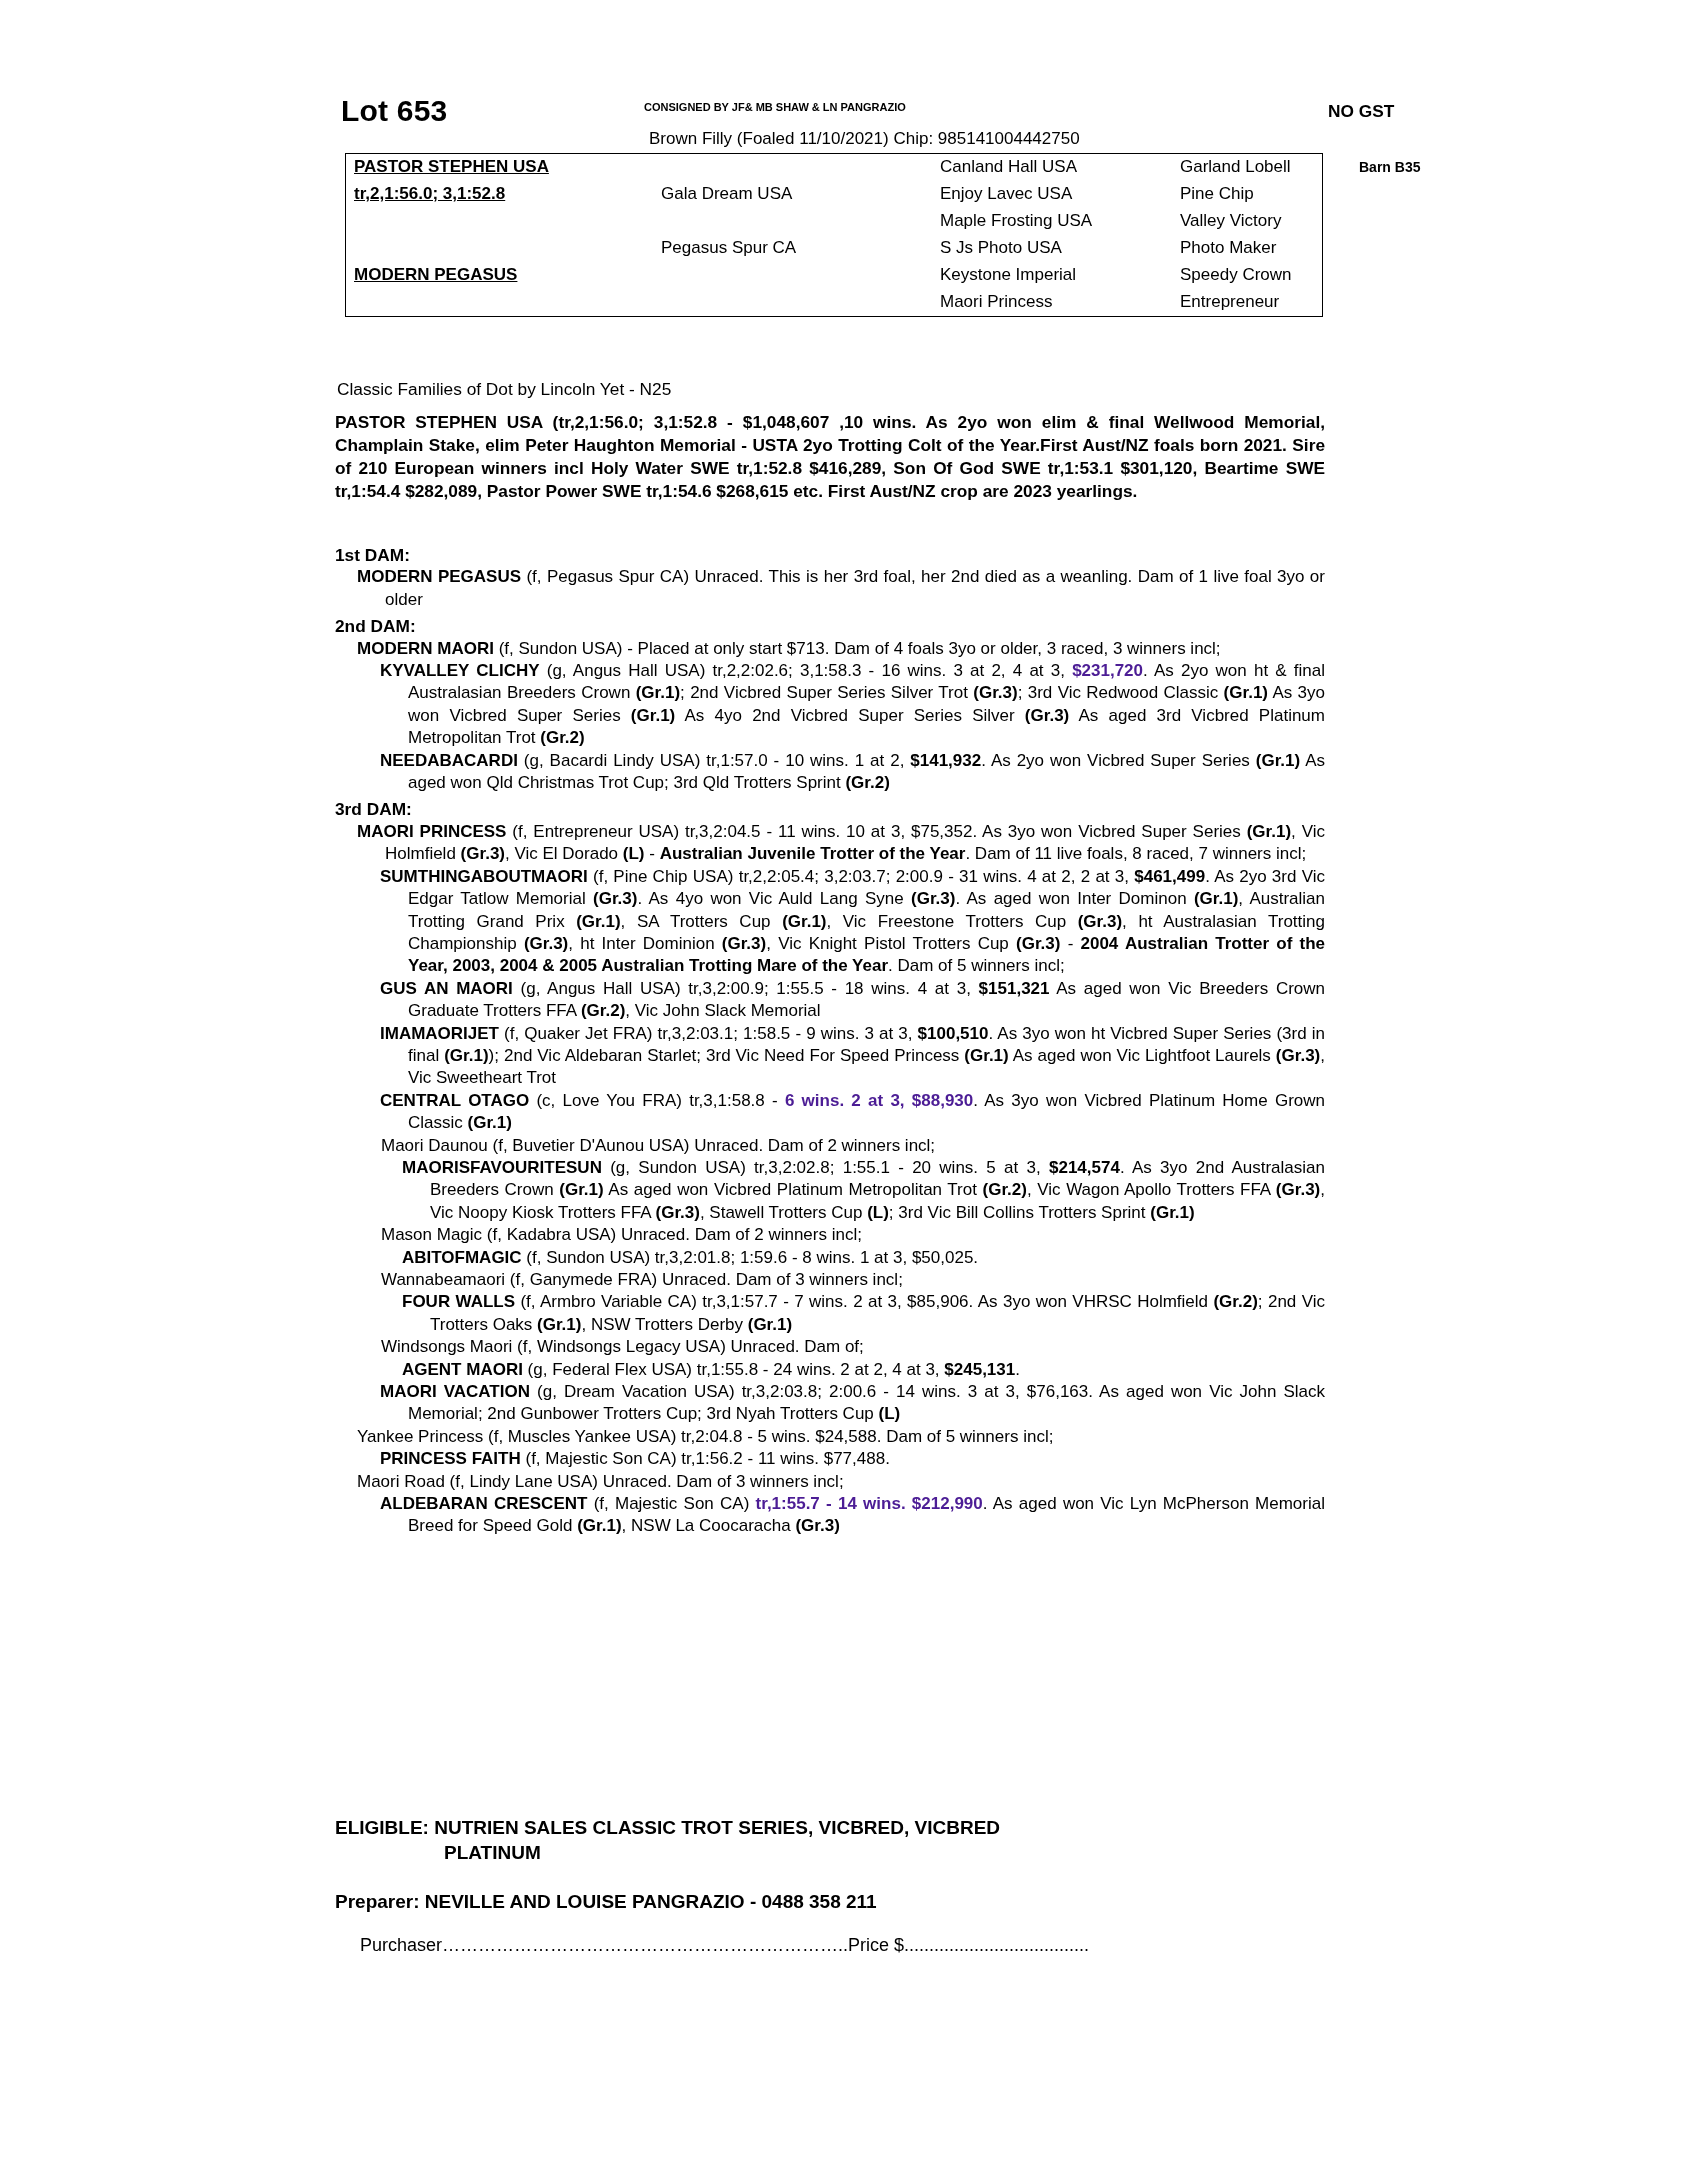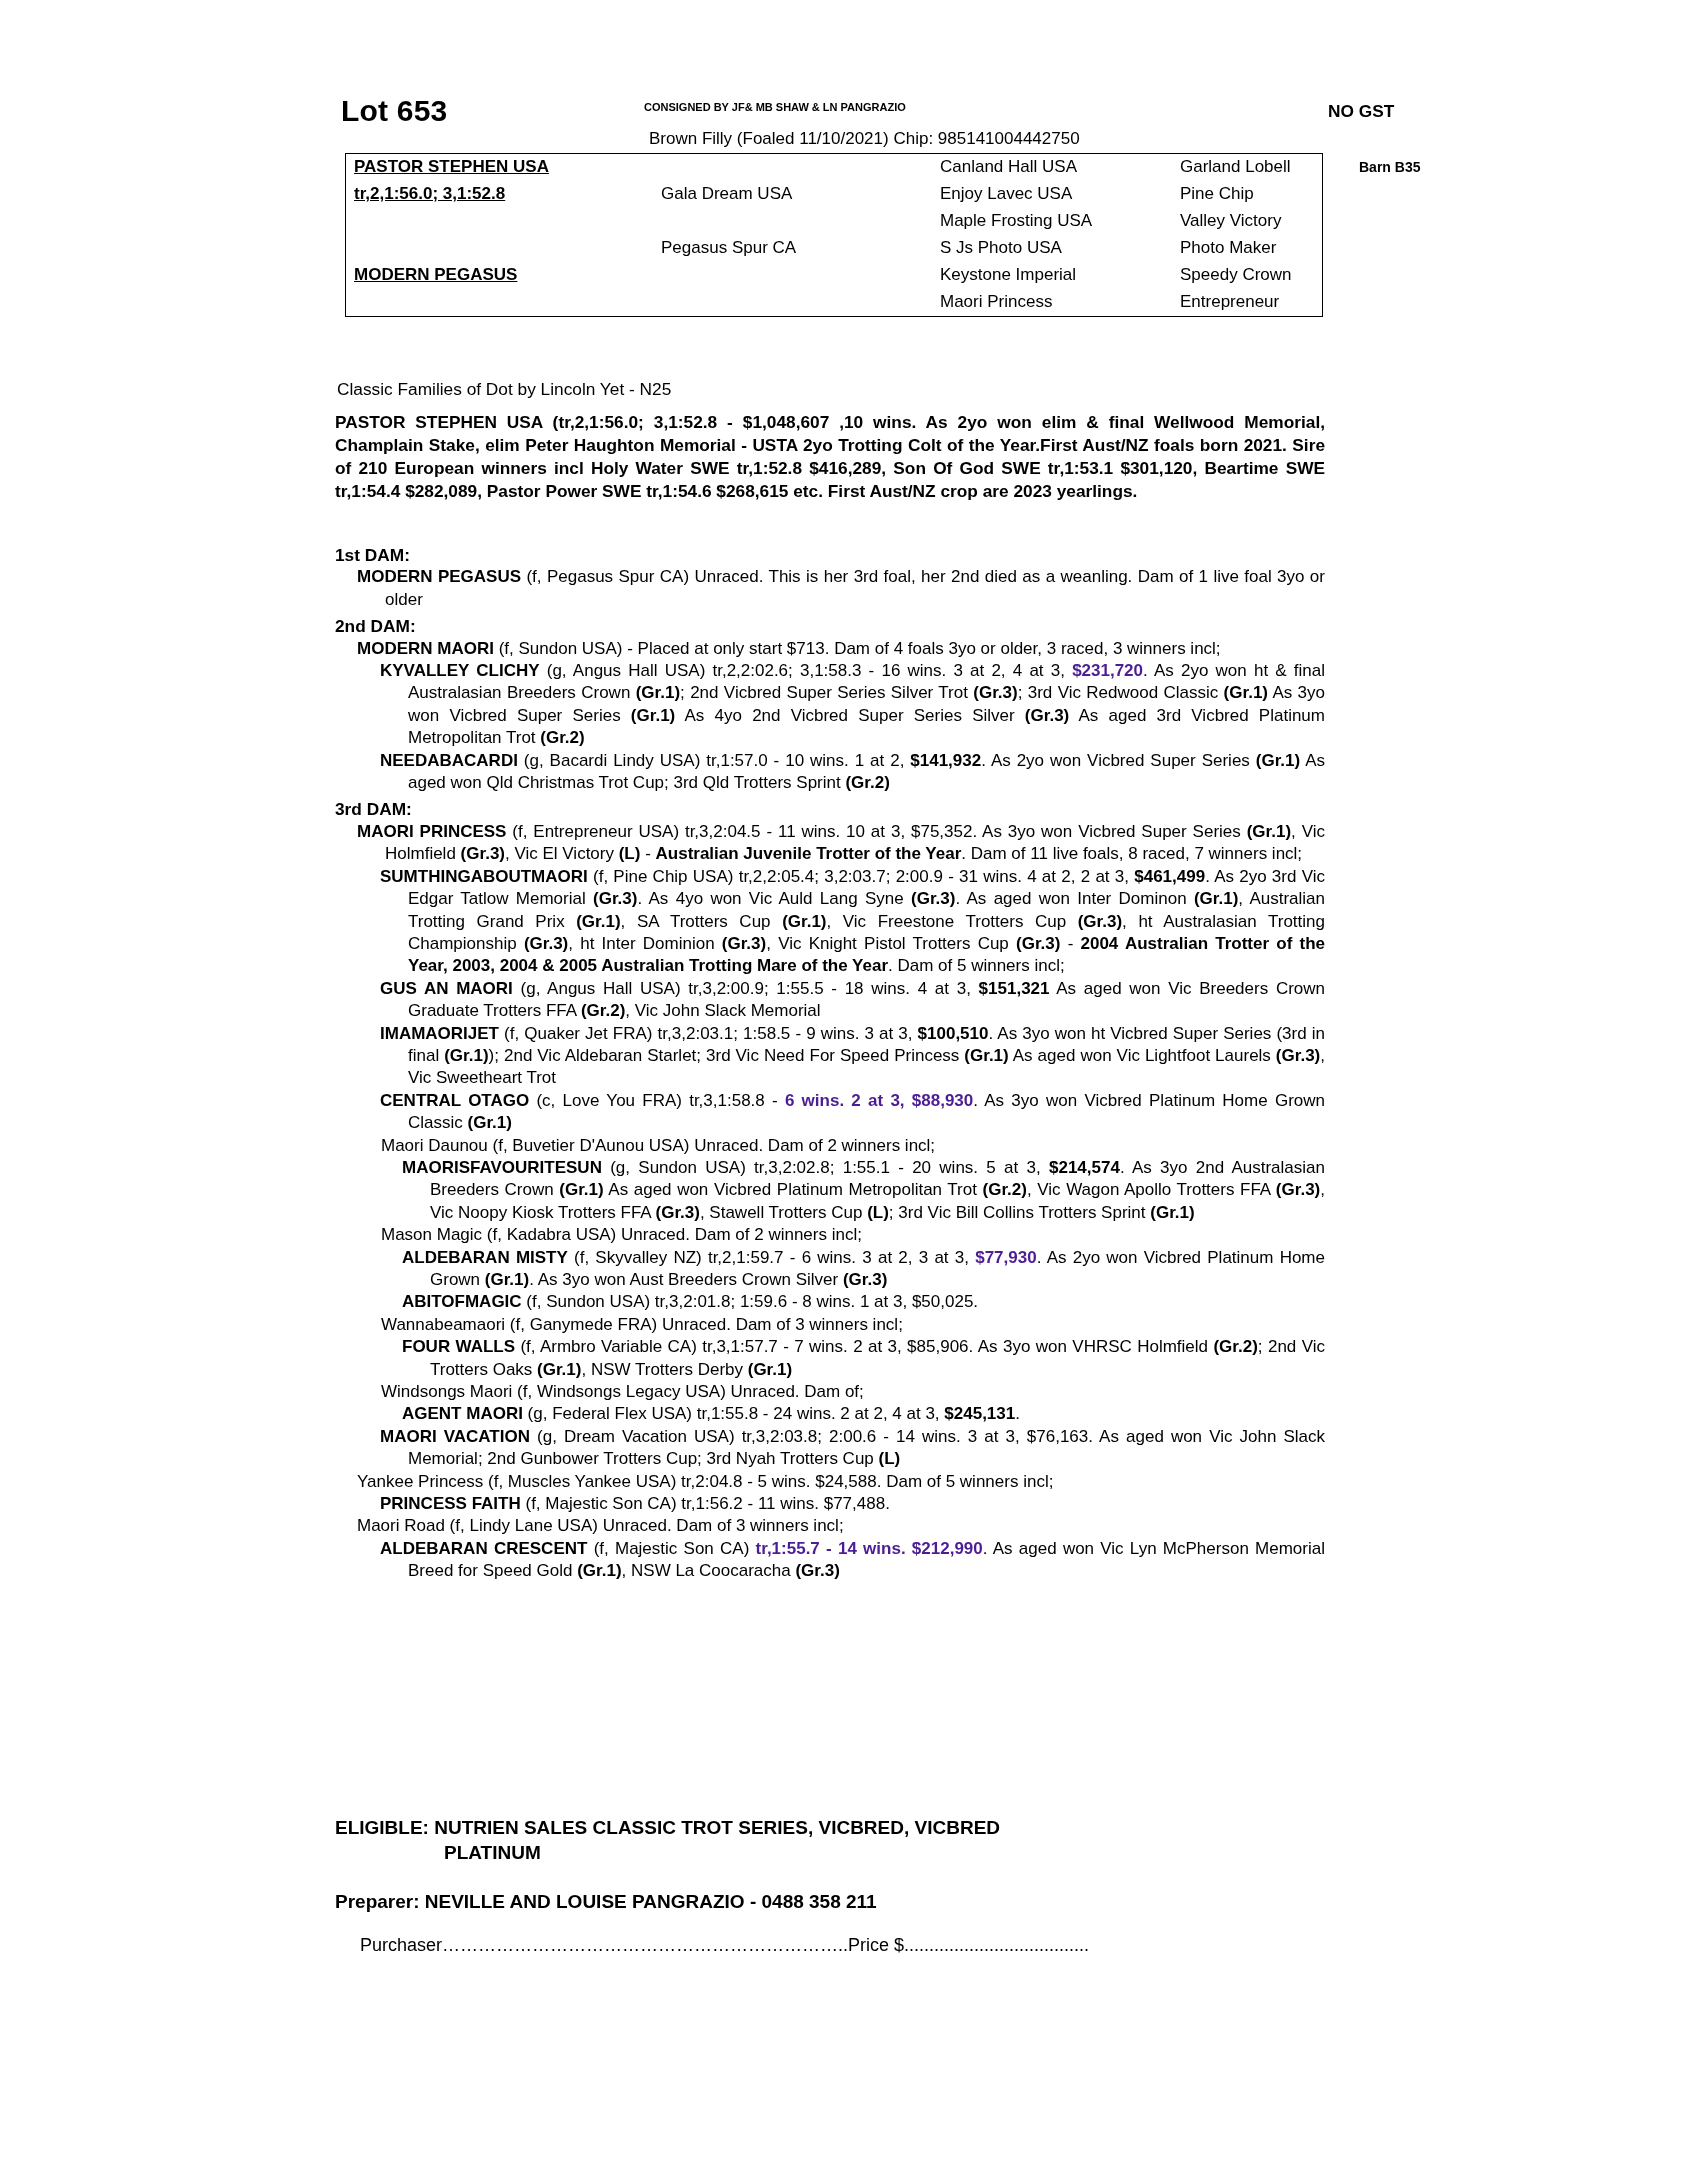--- a/index.html
+++ b/index.html
@@ -229,21 +229,21 @@
       <b>KYVALLEY CLICHY</b><span> (g, Angus Hall USA) tr,2,2:02.6; 3,1:58.3 - 16 wins. 3 at 2, 4 at 3, </span><span class="red">$231,720</span><span>. As 2yo won ht &amp; final Australasian Breeders Crown </span><b>(Gr.1)</b><span>; 2nd Vicbred Super Series Silver Trot </span><b>(Gr.3)</b><span>; 3rd Vic Redwood Classic </span><b>(Gr.1)</b><span> As 3yo won Vicbred Super Series </span><b>(Gr.1)</b><span> As 4yo 2nd Vicbred Super Series Silver </span><b>(Gr.3)</b><span> As aged 3rd Vicbred Platinum Metropolitan Trot </span><b>(Gr.2)</b>
     </div>
 
     <div class="blk hang2">
       <b>NEEDABACARDI</b><span> (g, Bacardi Lindy USA) tr,1:57.0 - 10 wins. 1 at 2, </span><b>$141,932</b><span>. As 2yo won Vicbred Super Series </span><b>(Gr.1)</b><span> As aged won Qld Christmas Trot Cup; 3rd Qld Trotters Sprint </span><b>(Gr.2)</b>
     </div>
 
     <div class="damhead">3rd DAM:</div>
 
     <div class="blk hang1">
-      <b>MAORI PRINCESS</b><span> (f, Entrepreneur USA) tr,3,2:04.5 - 11 wins. 10 at 3, $75,352. As 3yo won Vicbred Super Series </span><b>(Gr.1)</b><span>, Vic Holmfield </span><b>(Gr.3)</b><span>, Vic El Victory </span><b>(L)</b><span> - </span><b>Australian Juvenile Trotter of the Year</b><span>. Dam of 11 live foals, 8 raced, 7 winners incl;</span>
+      <b>MAORI PRINCESS</b><span> (f, Entrepreneur USA) tr,3,2:04.5 - 11 wins. 10 at 3, $75,352. As 3yo won Vicbred Super Series </span><b>(Gr.1)</b><span>, Vic Holmfield </span><b>(Gr.3)</b><span>, Vic El Dorado </span><b>(L)</b><span> - </span><b>Australian Juvenile Trotter of the Year</b><span>. Dam of 11 live foals, 8 raced, 7 winners incl;</span>
     </div>
 
     <div class="blk hang2">
       <b>SUMTHINGABOUTMAORI</b><span> (f, Pine Chip USA) tr,2,2:05.4; 3,2:03.7; 2:00.9 - 31 wins. 4 at 2, 2 at 3, </span><b>$461,499</b><span>. As 2yo 3rd Vic Edgar Tatlow Memorial </span><b>(Gr.3)</b><span>. As 4yo won Vic Auld Lang Syne </span><b>(Gr.3)</b><span>. As aged won Inter Dominon </span><b>(Gr.1)</b><span>, Australian Trotting Grand Prix </span><b>(Gr.1)</b><span>, SA Trotters Cup </span><b>(Gr.1)</b><span>, Vic Freestone Trotters Cup </span><b>(Gr.3)</b><span>, ht Australasian Trotting Championship </span><b>(Gr.3)</b><span>, ht Inter Dominion </span><b>(Gr.3)</b><span>, Vic Knight Pistol Trotters Cup </span><b>(Gr.3)</b><span> - </span><b>2004 Australian Trotter of the Year, 2003, 2004 &amp; 2005 Australian Trotting Mare of the Year</b><span>. Dam of 5 winners incl;</span>
     </div>
 
     <div class="blk hang2">
       <b>GUS AN MAORI</b><span> (g, Angus Hall USA) tr,3,2:00.9; 1:55.5 - 18 wins. 4 at 3, </span><b>$151,321</b><span> As aged won Vic Breeders Crown Graduate Trotters FFA </span><b>(Gr.2)</b><span>, Vic John Slack Memorial</span>
     </div>
 
@@ -256,23 +256,20 @@
     </div>
 
     <div class="blk ind2">Maori Daunou (f, Buvetier D'Aunou USA) Unraced. Dam of 2 winners incl;</div>
 
     <div class="blk hang3">
       <b>MAORISFAVOURITESUN</b><span> (g, Sundon USA) tr,3,2:02.8; 1:55.1 - 20 wins. 5 at 3, </span><b>$214,574</b><span>. As 3yo 2nd Australasian Breeders Crown </span><b>(Gr.1)</b><span> As aged won Vicbred Platinum Metropolitan Trot </span><b>(Gr.2)</b><span>, Vic Wagon Apollo Trotters FFA </span><b>(Gr.3)</b><span>, Vic Noopy Kiosk Trotters FFA </span><b>(Gr.3)</b><span>, Stawell Trotters Cup </span><b>(L)</b><span>; 3rd Vic Bill Collins Trotters Sprint </span><b>(Gr.1)</b>
     </div>
 
     <div class="blk ind2">Mason Magic (f, Kadabra USA) Unraced. Dam of 2 winners incl;</div>
 
-    <div class="blk hang3">
-      <b>ALDEBARAN MISTY</b><span> (f, Skyvalley NZ) tr,2,1:59.7 - 6 wins. 3 at 2, 3 at 3, </span><span class="red">$77,930</span><span>. As 2yo won Vicbred Platinum Home Grown </span><b>(Gr.1)</b><span>. As 3yo won Aust Breeders Crown Silver </span><b>(Gr.3)</b>
-    </div>
 
     <div class="blk hang3">
       <b>ABITOFMAGIC</b><span> (f, Sundon USA) tr,3,2:01.8; 1:59.6 - 8 wins. 1 at 3, $50,025.</span>
     </div>
 
     <div class="blk ind2">Wannabeamaori (f, Ganymede FRA) Unraced. Dam of 3 winners incl;</div>
 
     <div class="blk hang3">
       <b>FOUR WALLS</b><span> (f, Armbro Variable CA) tr,3,1:57.7 - 7 wins. 2 at 3, $85,906. As 3yo won VHRSC Holmfield </span><b>(Gr.2)</b><span>; 2nd Vic Trotters Oaks </span><b>(Gr.1)</b><span>, NSW Trotters Derby </span><b>(Gr.1)</b>
     </div>

